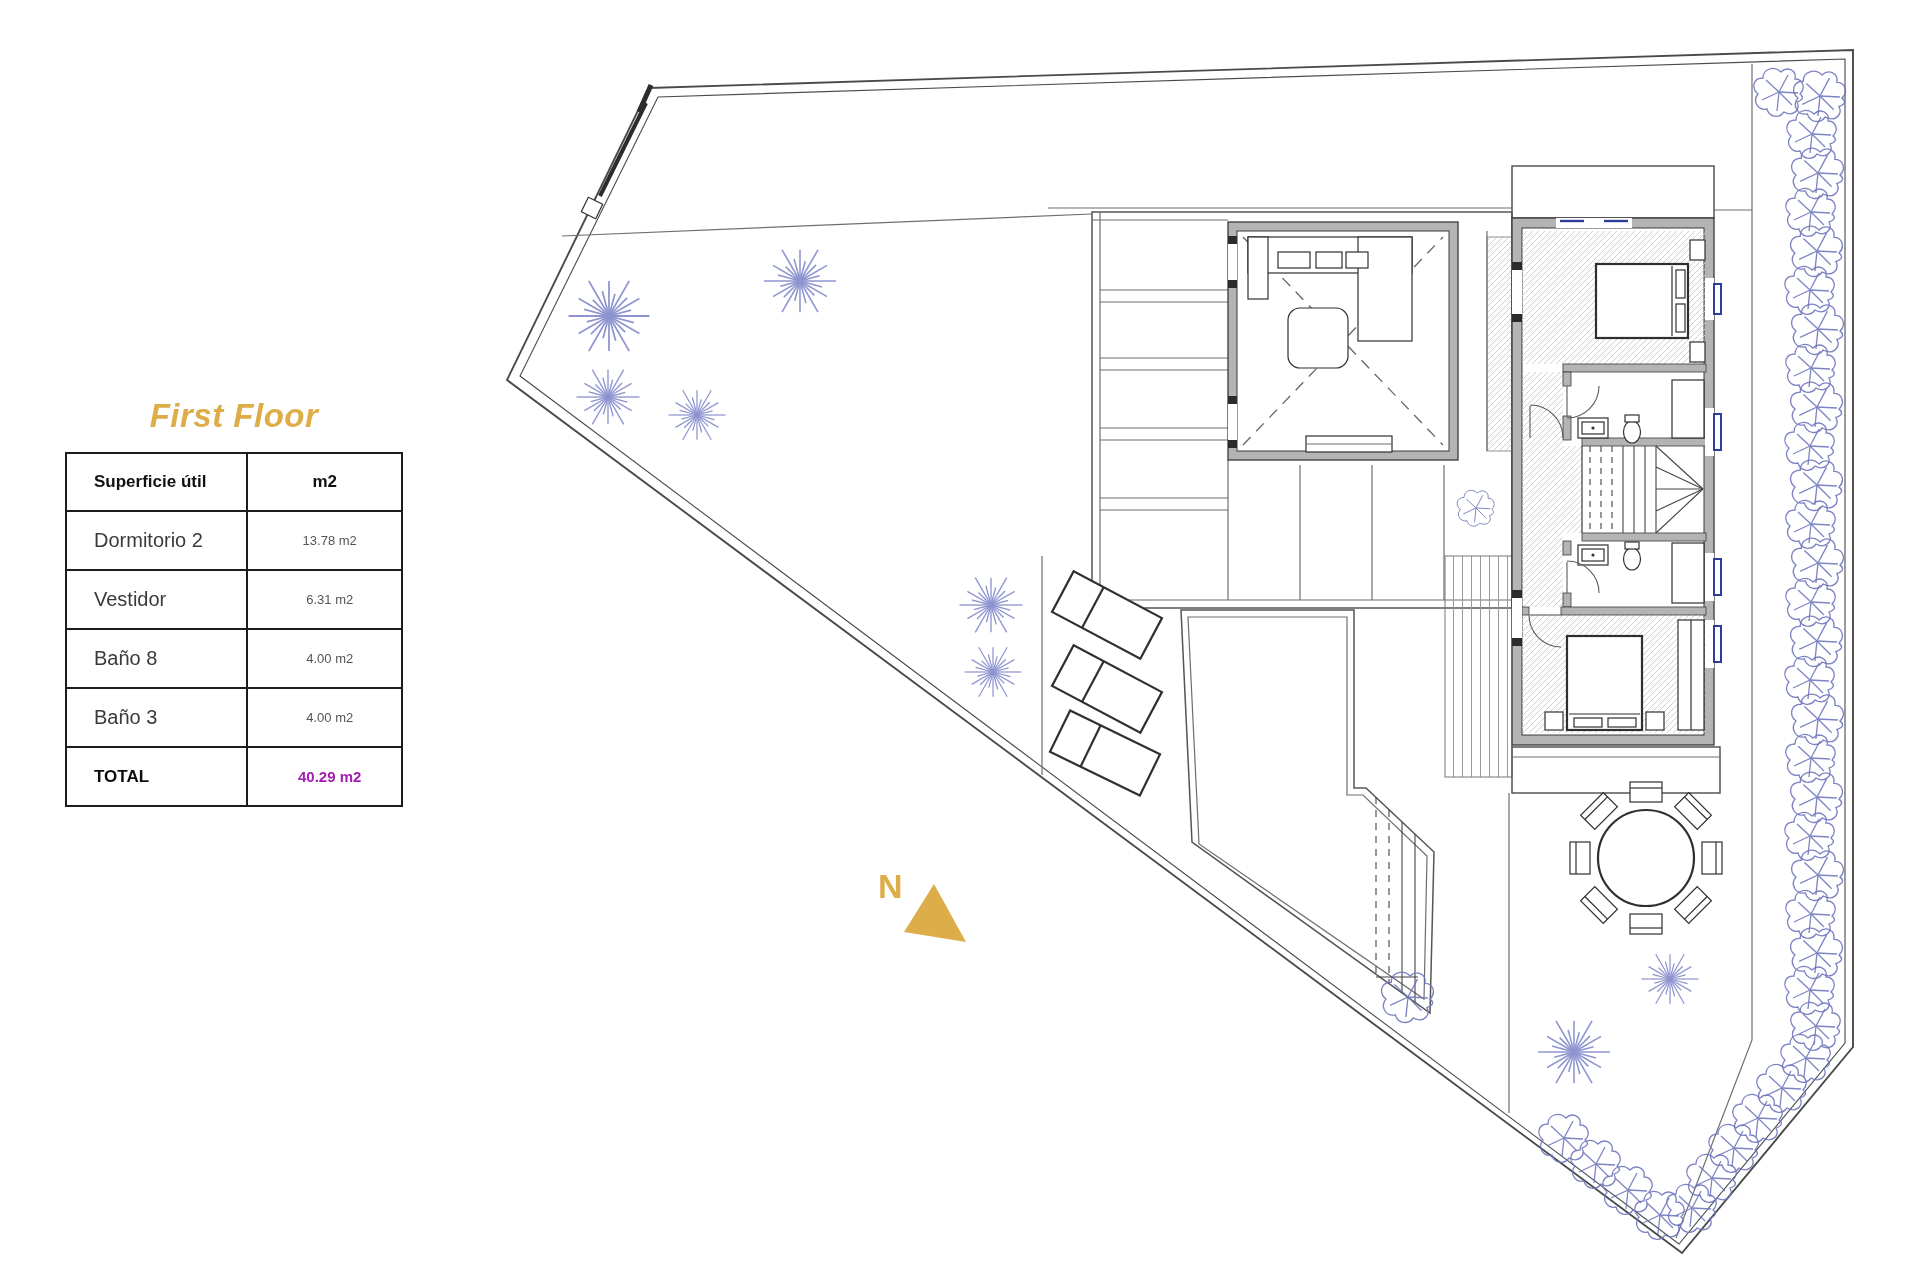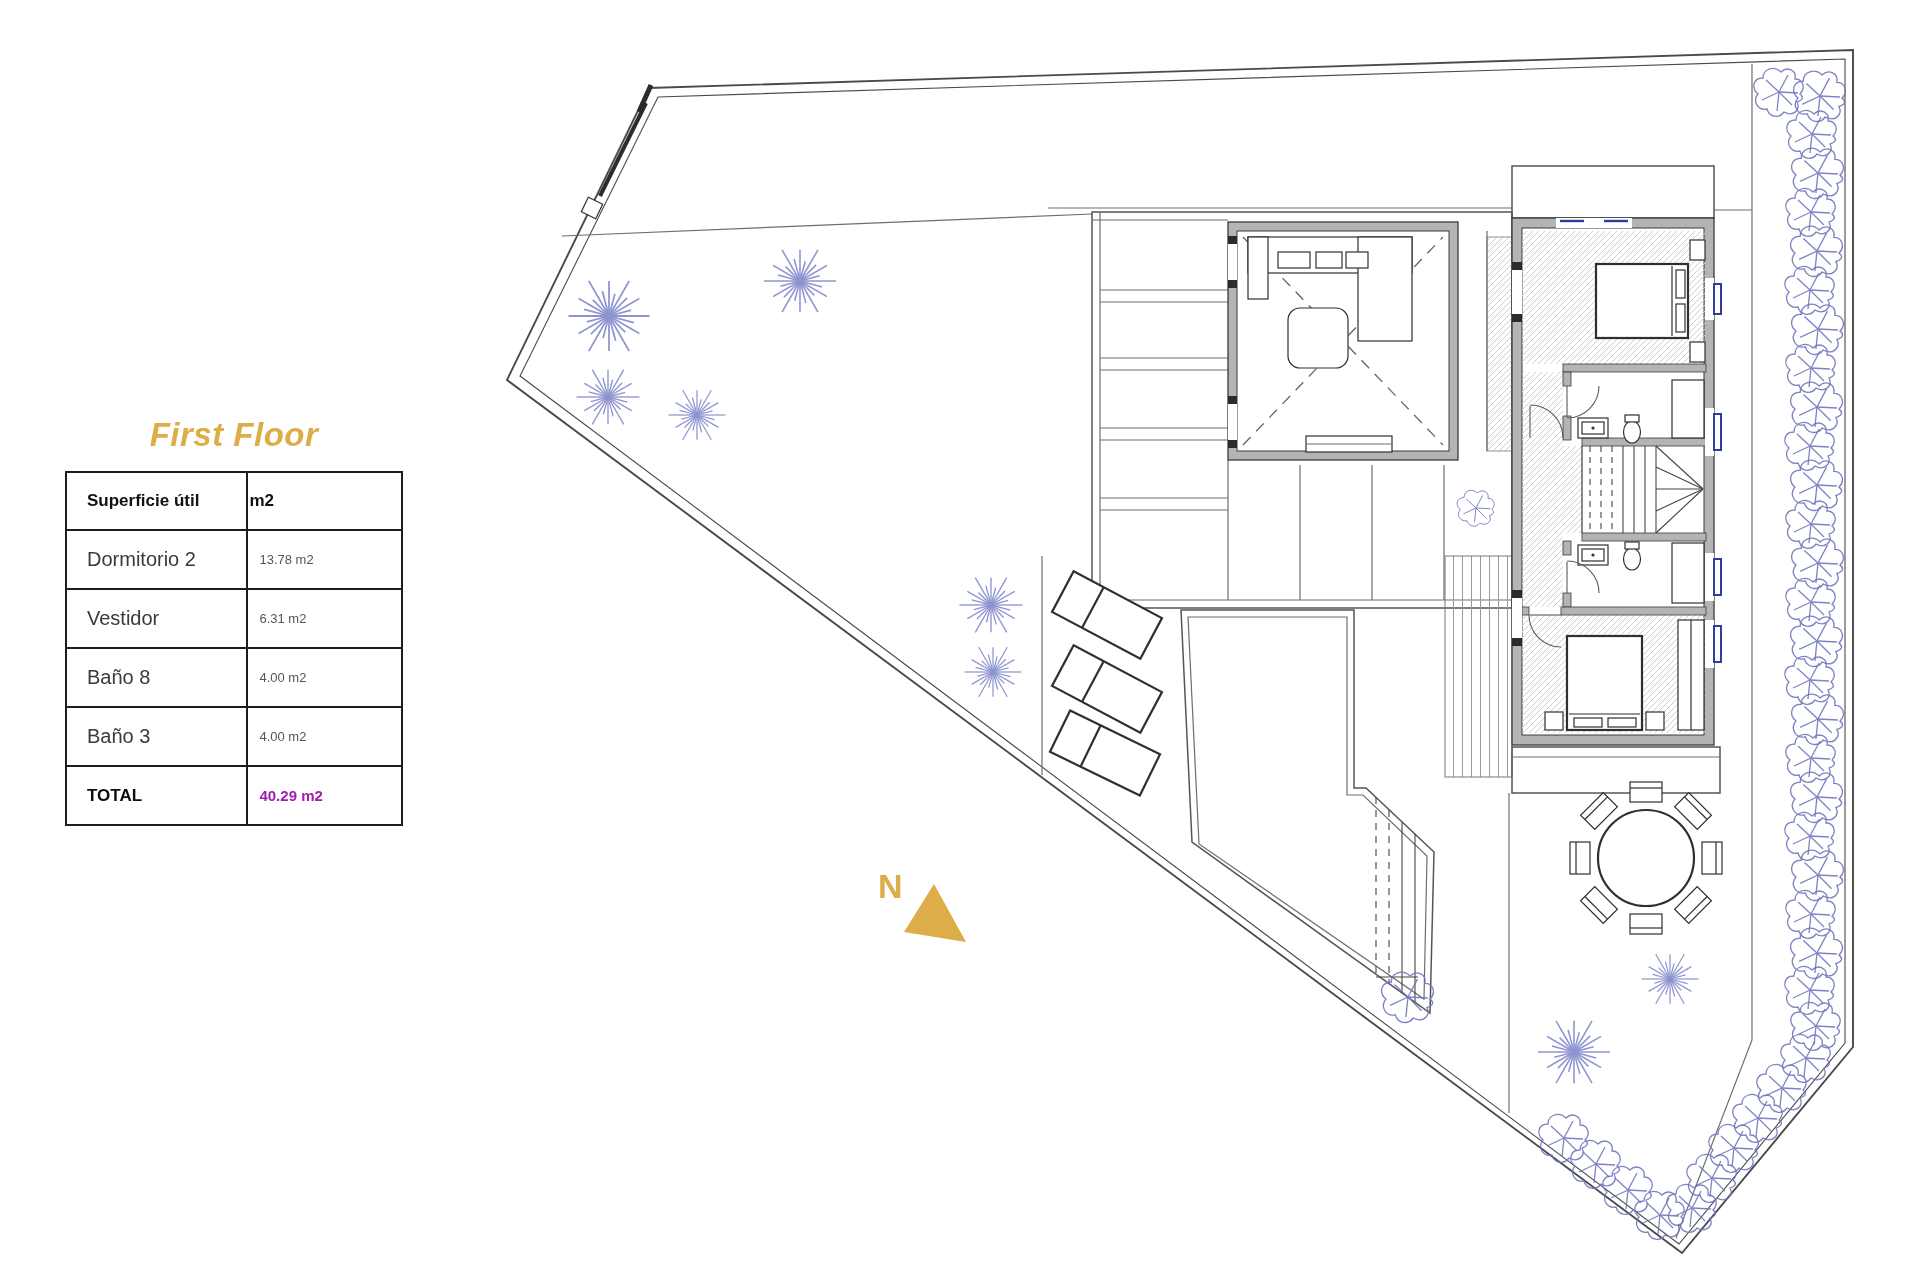--- a/index.html
+++ b/index.html
@@ -8,29 +8,29 @@
     --wallfill:#b4b4b4;
     --veg:#7b82c8;
     --veg2:#6f77bd;
     --winblue:#2f3d9c;
     --hatch:#cfcfcf;
   }
   html,body{margin:0;padding:0;background:#ffffff;}
   .page{position:relative;width:1920px;height:1280px;background:#ffffff;overflow:hidden;
         font-family:"Liberation Sans", sans-serif;}
   .plan-svg{position:absolute;left:0;top:0;}
-  .area-panel{position:absolute;left:65px;top:416px;width:338px;}
+  .area-panel{position:absolute;left:65px;top:397px;width:338px;}
   .floor-title{font-size:33px;font-weight:bold;font-style:italic;color:var(--gold);
                text-align:center;letter-spacing:.5px;margin:0 0 17px 0;}
   table.area{width:100%;border-collapse:collapse;border:2px solid #1d1d1d;background:#fff;}
   table.area tr{border-top:2px solid #1d1d1d;}
   table.area tr:first-child{border-top:none;}
   table.area td,table.area th{border:none;vertical-align:middle;}
-  table.area .c1{width:54%;text-align:left;padding-left:20px;border-right:2px solid #1d1d1d;}
-  table.area .c2{width:46%;text-align:left;}
+  table.area .c1{width:54%;text-align:left;padding-left:27px;border-right:2px solid #1d1d1d;}
+  table.area .c2{width:46%;text-align:center;}
   table.area th{height:54px;font-size:17px;color:#111;}
   table.area td{height:55px;}
   td.room{font-size:20px;color:#3a3a3a;}
   td.val{font-size:13px;color:#555;padding-left:11px;}
   tr.total td.room{font-size:17px;font-weight:bold;color:#0d0d0d;}
   tr.total td.val{font-size:15px;font-weight:bold;color:#a21caf;}
   
   .thin{stroke:#6e6e6e;stroke-width:1.2;fill:none;}
   .thin2{stroke:#555;stroke-width:1.5;fill:none;}
   .dark{stroke:#3a3a3a;fill:none;}

